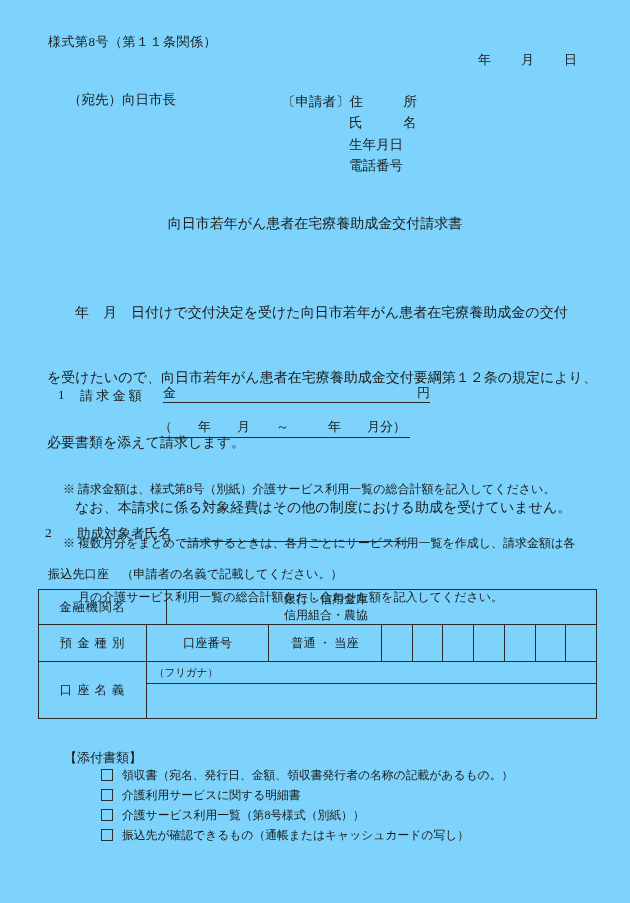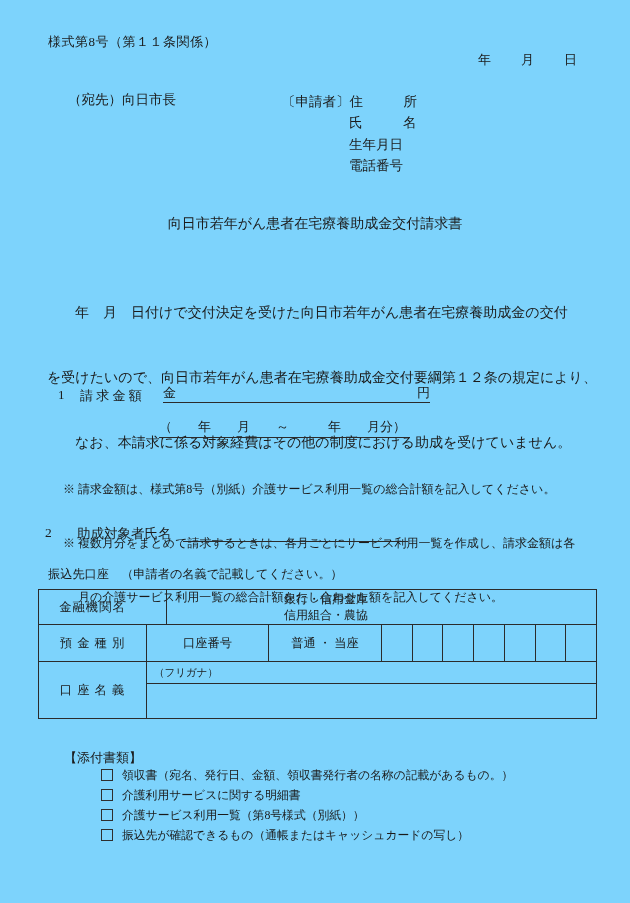--- a/index.html
+++ b/index.html
@@ -85,20 +85,21 @@
     <div class="app-row indent">氏　　　名</div>
     <div class="app-row indent">生年月日</div>
     <div class="app-row indent">電話番号</div>
   </div>
 
   <div class="abs" id="title">向日市若年がん患者在宅療養助成金交付請求書</div>
 
   <div class="abs" id="body">
     <div>　　年　月　日付けで交付決定を受けた向日市若年がん患者在宅療養助成金の交付</div>
     <div>を受けたいので、向日市若年がん患者在宅療養助成金交付要綱第１２条の規定により、</div>
+    <div>必要書類を添えて請求します。</div>
     <div>　　なお、本請求に係る対象経費はその他の制度における助成を受けていません。</div>
   </div>
 
   <span class="abs" id="sec1-num">1</span>
   <span class="abs" id="sec1-label">請 求 金 額</span>
 
   <div class="abs" id="amount-line">
     <span>金</span>
     <span>円</span>
   </div>

